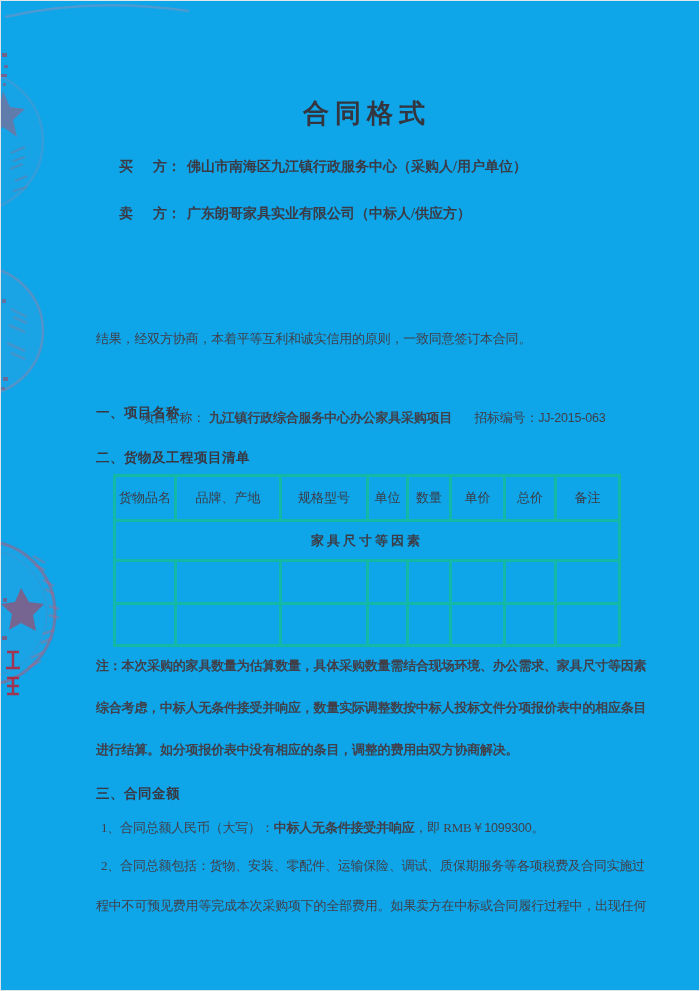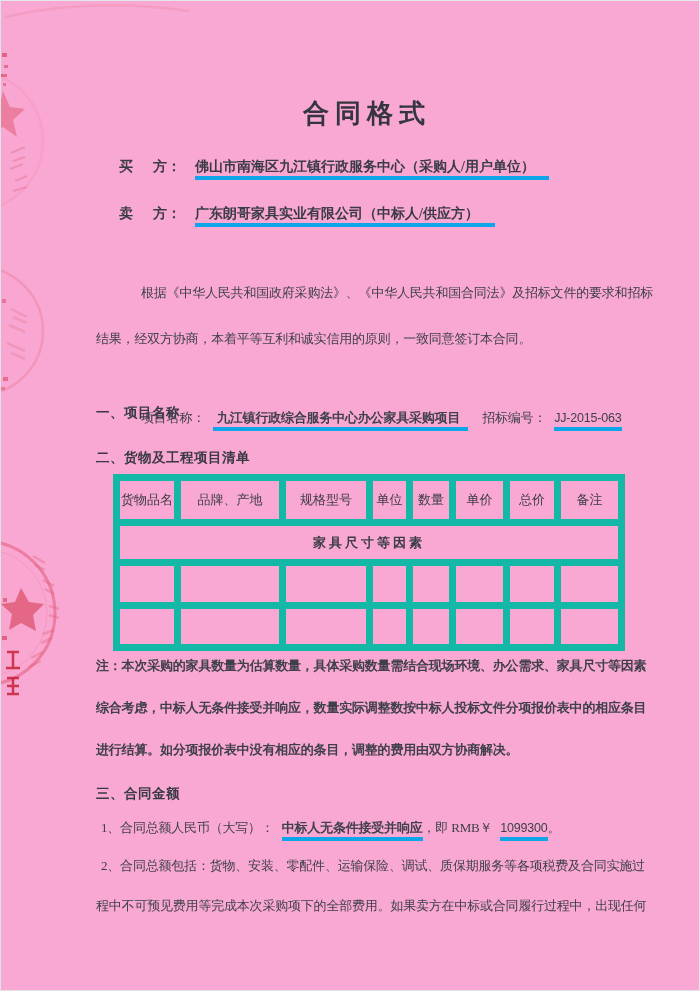--- a/index.html
+++ b/index.html
@@ -1,46 +1,46 @@
 <!DOCTYPE html>
 <html><head>
 <meta charset="utf-8">
 <style>
   html,body{margin:0;padding:0;background:#ffffff;}
   #page{
     position:relative;
     width:700px;height:991px;
-    background:#f9a8d4;
+    background:#0ea5e9;
     overflow:hidden;
     font-family:"Liberation Serif","DejaVu Serif",serif;
     color:#3e3e49;
     box-sizing:border-box;
     border-top:1px solid #e2e7ea;
     border-left:1px solid #dde3e6;
     border-right:1px solid #e6eaec;
     border-bottom:1px solid #dfe4e7;
   }
   .abs{position:absolute;white-space:nowrap;}
   .title{
     left:0;right:0;top:95px;text-align:center;text-indent:34px;
     font-size:26px;font-weight:bold;letter-spacing:6px;color:#35353f;
   }
   .party-line{font-size:14px;font-weight:bold;color:#3b3b45;}
   .party-char{display:inline-block;}
   .party-fang{display:inline-block;margin-left:20px;margin-right:6px;}
-  .uline{border-bottom:4px solid #0ea5e9;padding-bottom:2px;margin-left:8px;}
+  .uline{border-bottom:4px solid #0ea5e9;padding-bottom:2px;}
   .body-text{font-size:13px;letter-spacing:-0.2px;color:#40404a;}
   .heading{font-size:13.5px;font-weight:bold;color:#393943;letter-spacing:0.5px;}
   .bold{font-weight:bold;}
   table.goods{
     position:absolute;left:112px;top:473px;
     border-collapse:collapse;table-layout:fixed;
   }
   table.goods td{
-    border:7px solid #14b8a6;
+    border:3px solid #14b8a6;
     font-size:13px;color:#3c3c46;text-align:center;
     padding:0;overflow:hidden;
   }
   .merged-cell{font-size:15px;font-weight:bold;letter-spacing:3px;}
   .stamp{position:absolute;pointer-events:none;}
 </style>
 </head>
 <body>
 
 <div id="page">
@@ -95,21 +95,20 @@
   <div class="abs title">合同格式</div>
 
   <div class="abs party-line" style="left:118px;top:157px;">
     <span class="party-char">买</span><span class="party-fang">方：</span><span class="uline" style="padding-right:14px;">佛山市南海区九江镇行政服务中心（采购人/用户单位）</span>
   </div>
 
   <div class="abs party-line" style="left:118px;top:204px;">
     <span class="party-char">卖</span><span class="party-fang">方：</span><span class="uline" style="padding-right:16px;">广东朗哥家具实业有限公司（中标人/供应方）</span>
   </div>
 
-  <div class="abs body-text" style="left:140px;top:283px;">根据《中华人民共和国政府采购法》、《中华人民共和国合同法》及招标文件的要求和招标</div>
   <div class="abs body-text" style="left:95px;top:329px;">结果，经双方协商，本着平等互利和诚实信用的原则，一致同意签订本合同。</div>
 
   <div class="abs heading" style="left:95px;top:386px;margin-top:17px;">一、项目名称</div>
   <div class="abs body-text" style="left:140px;top:408px;">
     <span>项目名称：</span><span class="uline bold" style="padding-left:4px;padding-right:8px;">九江镇行政综合服务中心办公家具采购项目</span><span style="display:inline-block;width:14px;"></span><span>招标编号：</span><span class="uline" style="font-family:'Liberation Sans',sans-serif;font-size:12.5px;">JJ-2015-063</span>
   </div>
 
   <div class="abs heading" style="left:95px;top:448px;">二、货物及工程项目清单</div>
 
   <table class="goods">

